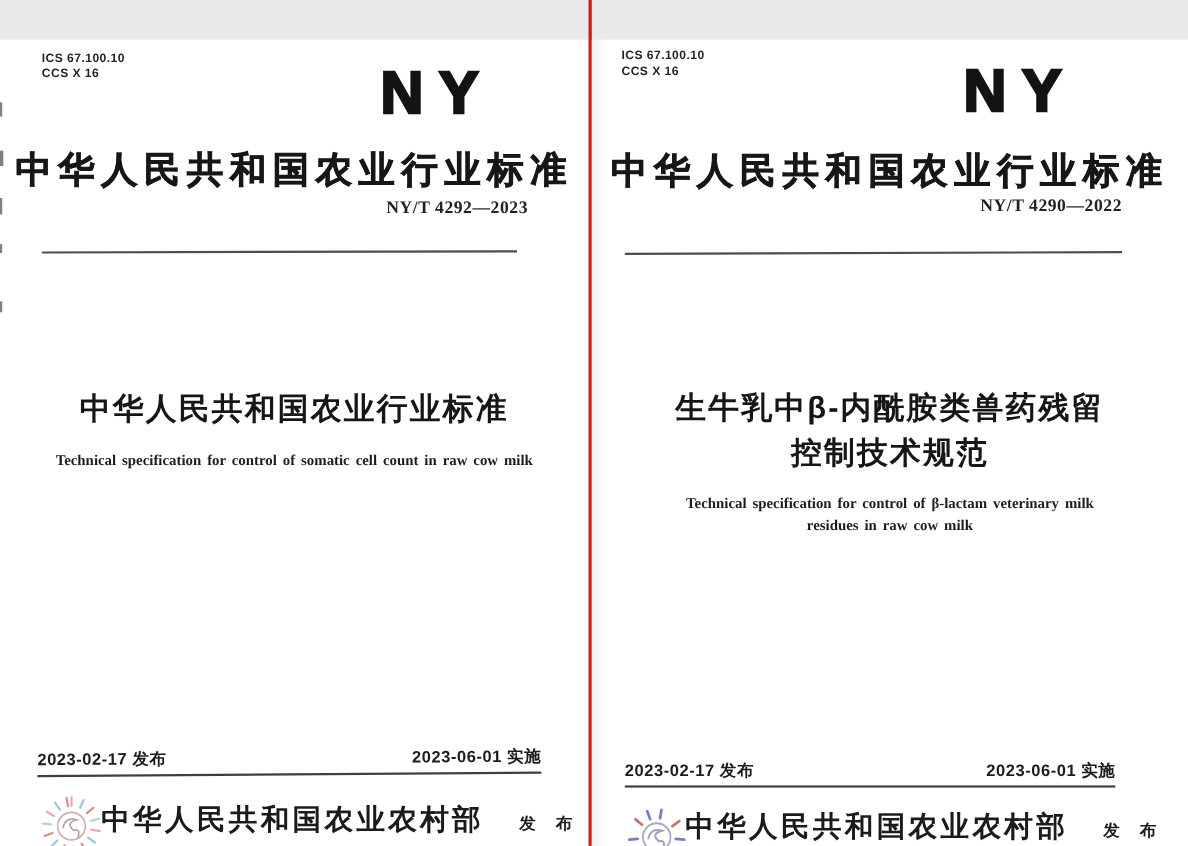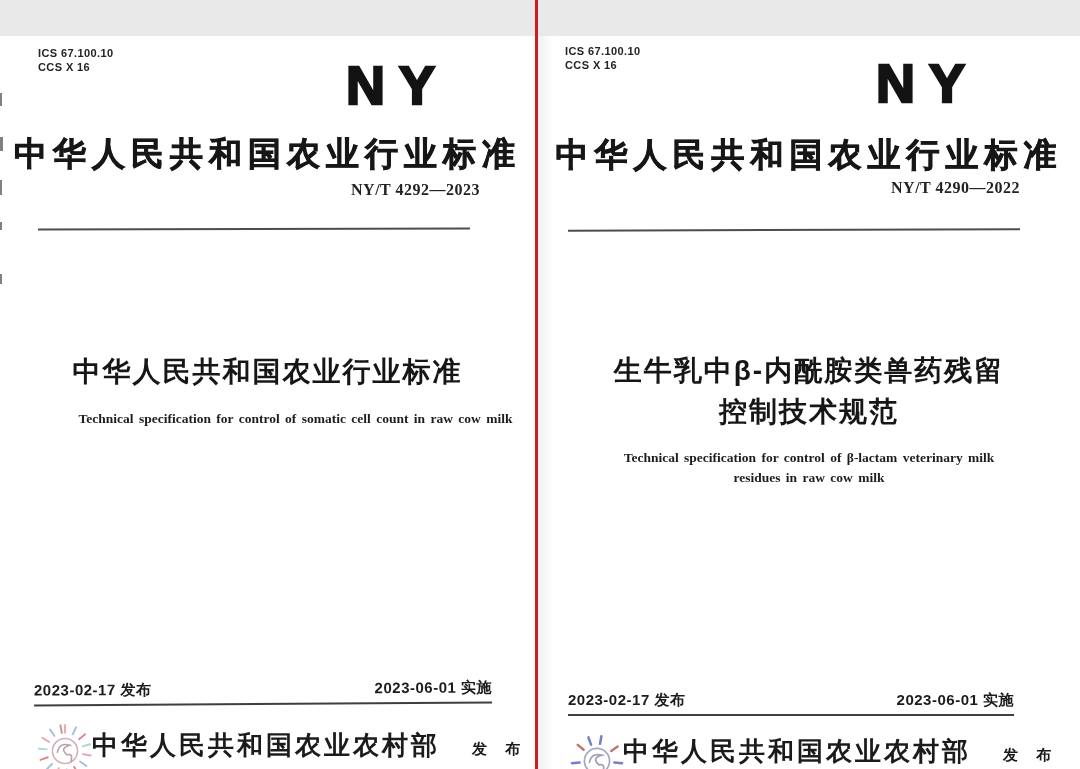--- a/index.html
+++ b/index.html
@@ -51,21 +51,21 @@
     <div class="ny-logo" style="left:346px;top:22px;">NY</div>
 
     <div class="std-header" style="top:96px;">中华人民共和国农业行业标准</div>
 
     <div class="std-no" style="top:145px;width:480px;">NY/T 4292—2023</div>
 
     <div class="rule" style="left:38px;top:192px;width:432px;transform:rotate(-0.15deg);"></div>
 
     <div class="doc-title" style="top:315px;">中华人民共和国农业行业标准</div>
 
-    <div class="doc-subtitle" style="top:373px;padding-left:28px;">Technical specification for control of somatic cell count in raw cow milk</div>
+    <div class="doc-subtitle" style="top:373px;">Technical specification for control of somatic cell count in raw cow milk</div>
 
     <div class="dates-row" style="left:34px;top:644px;width:458px;transform:rotate(-0.4deg);">
       <span>2023-02-17 发布</span>
       <span>2023-06-01 实施</span>
     </div>
 
     <svg class="seal" style="left:36px;top:686px;" viewBox="0 0 60 60">
       <g stroke-width="2" stroke-linecap="round" fill="none">
         <line x1="30" y1="3" x2="30" y2="11" stroke="#e59ba8" transform="rotate(0 30 30)"></line>
         <line x1="30" y1="3" x2="30" y2="11" stroke="#92b4d8" transform="rotate(25 30 30)"></line>

